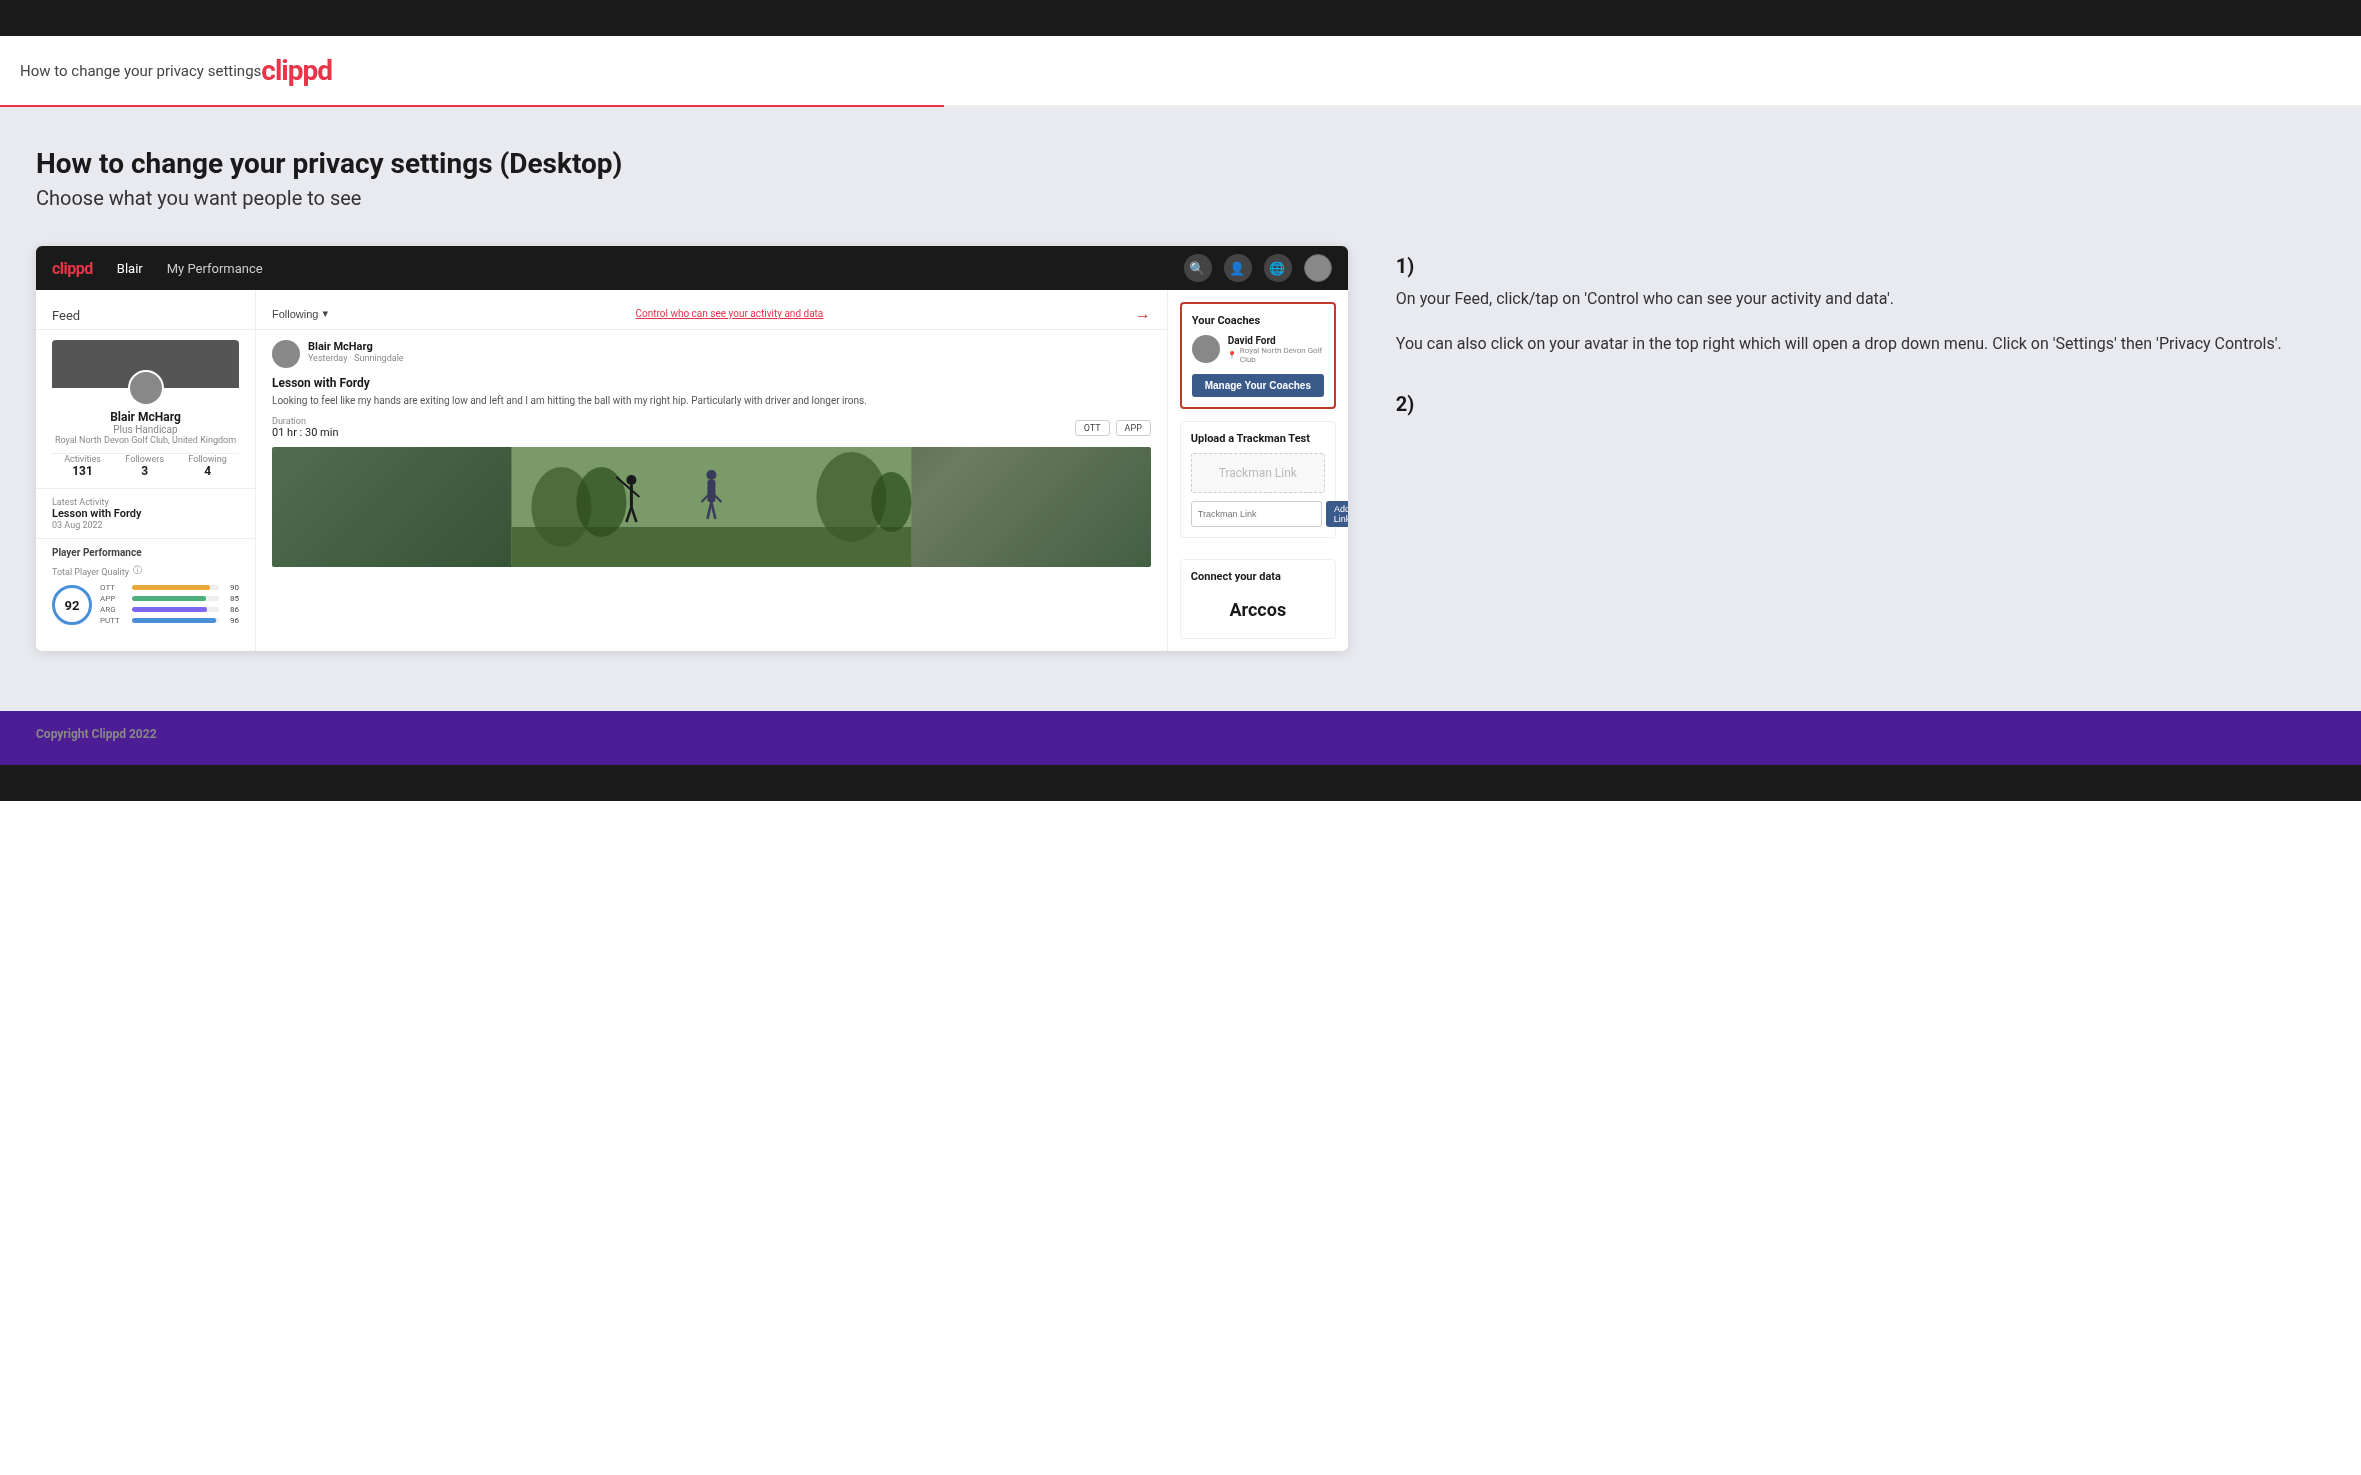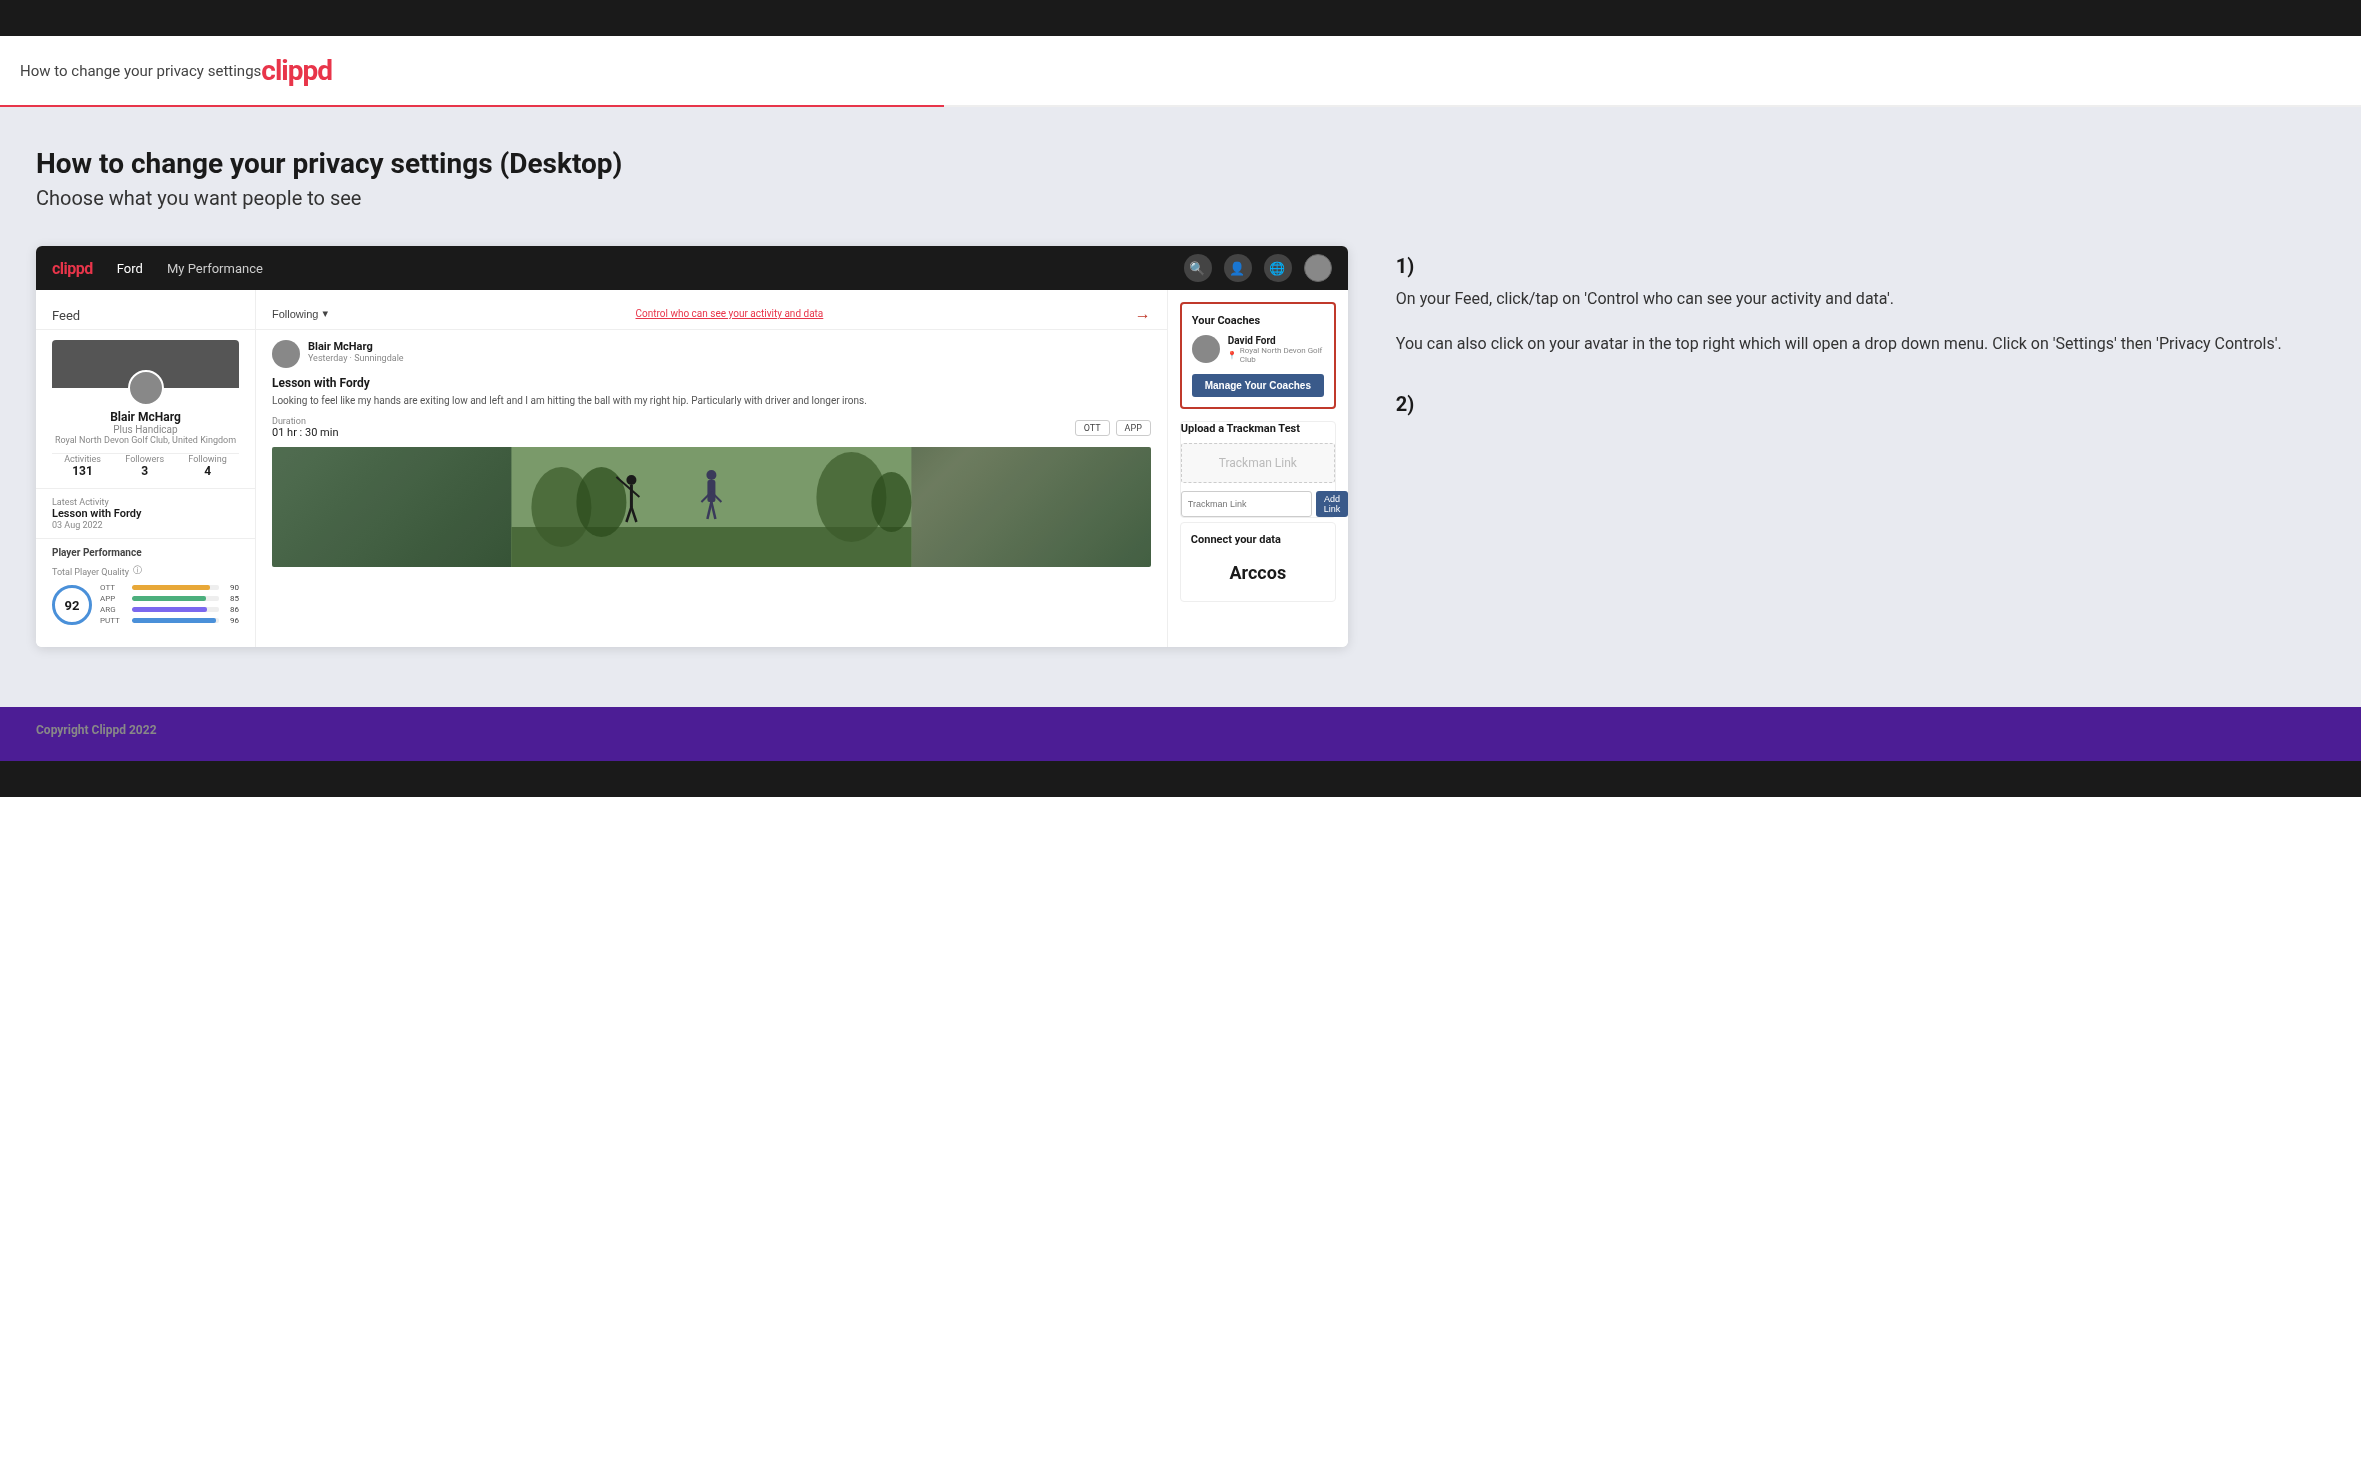--- a/index.html
+++ b/index.html
@@ -450,21 +450,22 @@
       font-size: 10px;
       font-weight: 600;
       cursor: pointer;
       text-align: center;
     }
 
     
     .trackman-section {
       border: 1px solid #eee;
       border-radius: 4px;
-      margin-bottom: 4px;
+      padding: 10px;
+      margin-bottom: 21px;
     }
     .section-title {
       font-size: 11px;
       font-weight: 700;
       color: #1a1a1a;
       margin-bottom: 8px;
     }
     .trackman-placeholder {
       background: #f8f8f8;
       border: 1px dashed #ccc;
@@ -557,21 +558,21 @@
 <div class="main-content">
   <div class="page-title">How to change your privacy settings (Desktop)</div>
   <div class="page-subtitle">Choose what you want people to see</div>
 
   <div class="content-row">
 
     <div class="mockup-wrapper">
 
       <div class="app-nav">
         <span class="app-logo">clippd</span>
-        <span class="nav-item active">Ford</span>
+        <span class="nav-item active">Blair</span>
         <span class="nav-item">My Performance</span>
         <div class="nav-icons">
           <div class="nav-icon-circle">🔍</div>
           <div class="nav-icon-circle">👤</div>
           <div class="nav-icon-circle">🌐</div>
           <div class="nav-avatar"></div>
         </div>
       </div>
 
       <div class="app-body">

